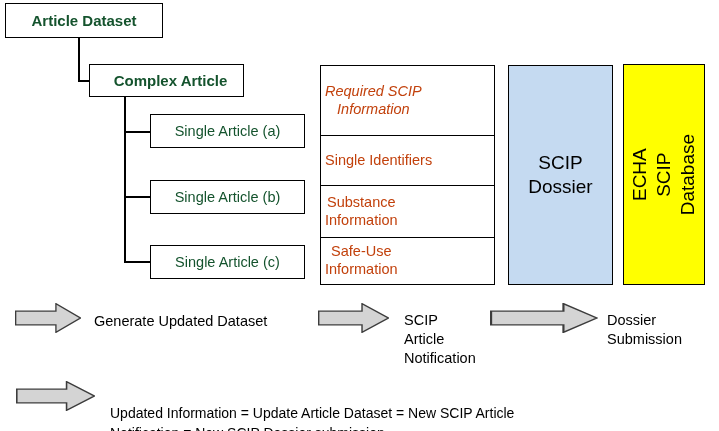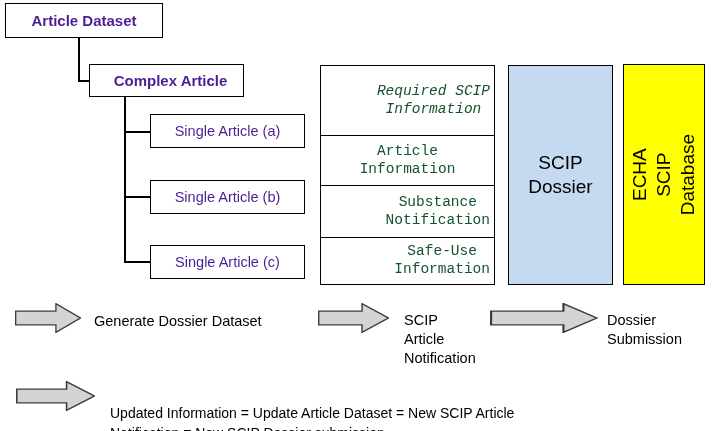--- a/index.html
+++ b/index.html
@@ -19,21 +19,21 @@
   
   .box {
     position: absolute;
     box-sizing: border-box;
     border: 1.4px solid #000000;
     background: #ffffff;
     display: flex;
     align-items: center;
     justify-content: center;
     text-align: center;
-    color: #4c1d95;
+    color: #14532d;
     line-height: 1.15;
   }
   .box.bold { font-weight: bold; }
 
   .tree-root {
     left: 5px;  top: 3px;  width: 158px;  height: 35px;
     font-size: 15px;
   }
   .tree-complex {
     left: 89px; top: 64px; width: 155px; height: 33px;
@@ -64,28 +64,27 @@
     box-sizing: border-box;
     border: 1.5px solid #000000;
     background: #ffffff;
     display: flex;
     flex-direction: column;
   }
   .scip-row {
     box-sizing: border-box;
     display: flex;
     align-items: center;
-    justify-content: flex-end;
-    text-align: center;
-    color: #14532d;
+    justify-content: flex-start;
+    text-align: center;
+    color: #c2410c;
     font-size: 14.5px;
     line-height: 1.2;
     border-bottom: 1.5px solid #000000;
     padding: 0 4px;
-    font-family: Liberation Mono, monospace;
   }
   .scip-row:last-child { border-bottom: none; }
   .scip-row.header {
     font-style: italic;
     height: 70px;
   }
   .scip-row.r1 { height: 50px; }
   .scip-row.r2 { height: 52px; }
   .scip-row.r3 { height: 45px; }
 
@@ -181,25 +180,25 @@
   <div class="box tree-leaf leaf-c">
     <span>Single Article (c)</span>
   </div>
 
   <div class="scip-table">
     <div class="scip-row header">
       <span style="white-space: pre-line;">Required SCIP
 Information</span>
     </div>
     <div class="scip-row r1">
-      <span style="white-space: pre-line;">Article Information</span>
+      <span style="white-space: pre-line;">Single Identifiers</span>
     </div>
     <div class="scip-row r2">
       <span style="white-space: pre-line;">Substance
-Notification</span>
+Information</span>
     </div>
     <div class="scip-row r3">
       <span style="white-space: pre-line;">Safe-Use
 Information</span>
     </div>
   </div>
 
   <div class="dossier-box">
     <span style="white-space:pre-line;">SCIP
 Dossier</span>
@@ -224,21 +223,21 @@
     <svg viewBox="0 0 100 44" preserveAspectRatio="none">
       <polygon points="1,12 68,12 68,1 99,22 68,43 68,32 1,32" fill="#d4d4d4" stroke="#3c3c3c" stroke-width="2" stroke-linejoin="miter"></polygon>
     </svg>
   </div>
   <div class="arrow a4">
     <svg viewBox="0 0 100 44" preserveAspectRatio="none">
       <polygon points="1,12 64,12 64,1 99,22 64,43 64,32 1,32" fill="#d4d4d4" stroke="#3c3c3c" stroke-width="2" stroke-linejoin="miter"></polygon>
     </svg>
   </div>
 
-  <div class="caption c1" style="white-space: pre-line;">Generate Dossier Dataset</div>
+  <div class="caption c1" style="white-space: pre-line;">Generate Updated Dataset</div>
   <div class="caption c2" style="white-space: pre-line;">SCIP
 Article
 Notification</div>
   <div class="caption c3" style="white-space: pre-line;">Dossier
 Submission</div>
   <div class="caption c4" style="white-space: pre-line;">Updated Information = Update Article Dataset = New SCIP Article
 Notification = New SCIP Dossier submission</div>
 
 </div>
 

